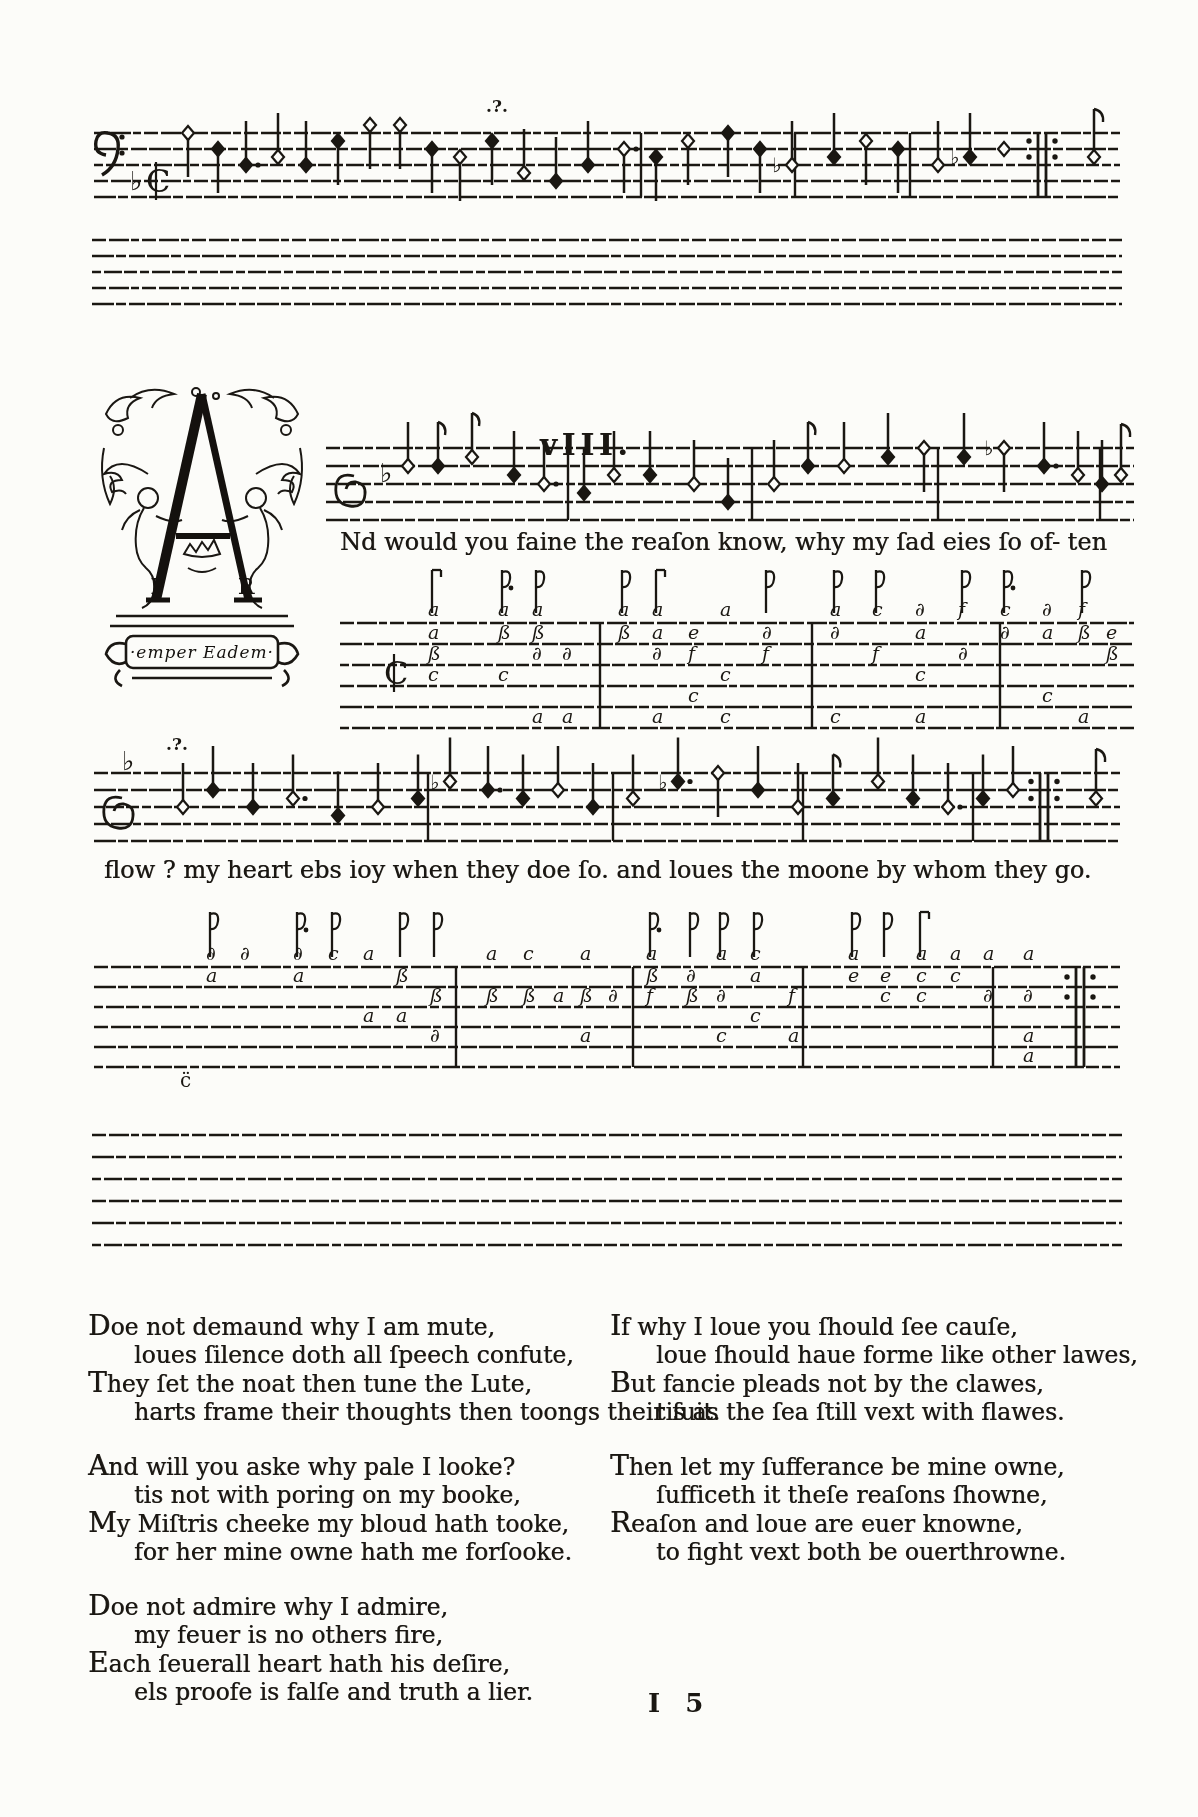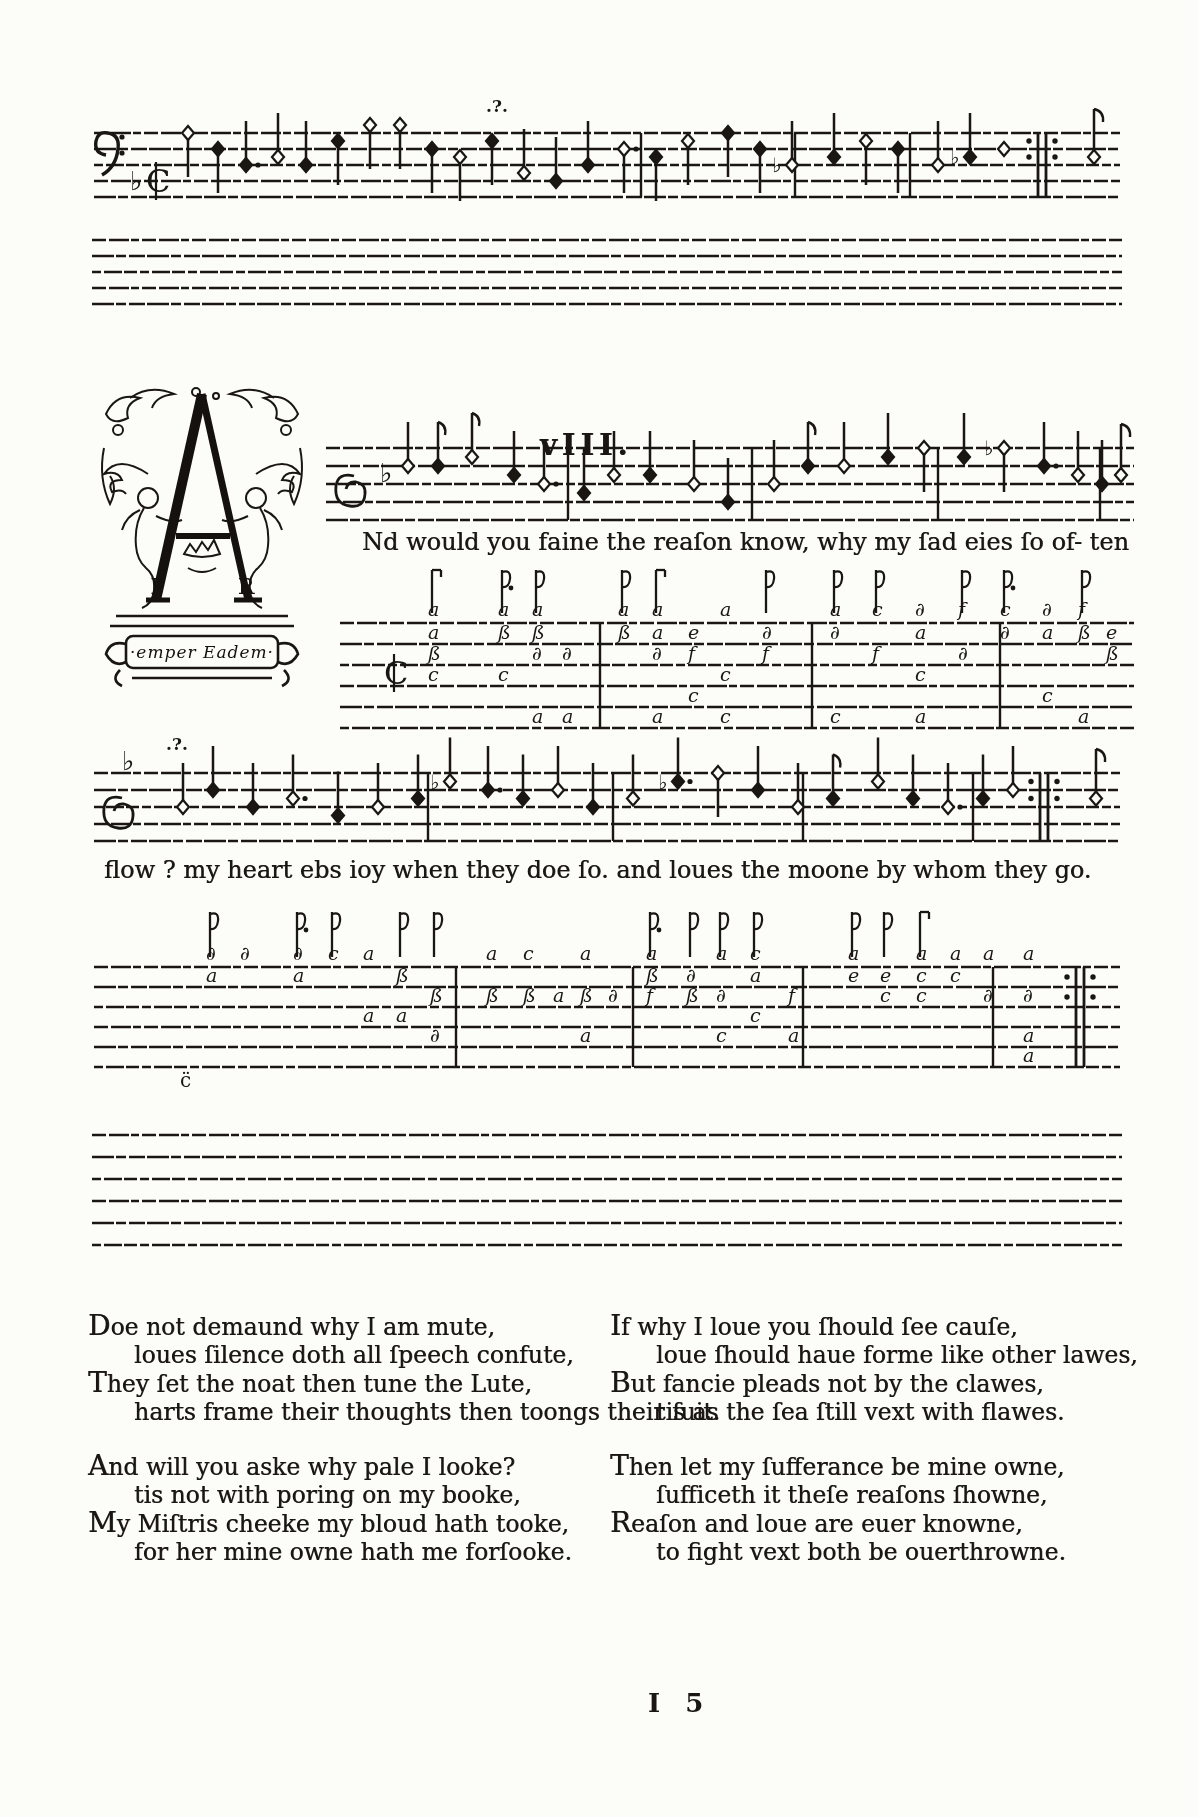--- a/index.html
+++ b/index.html
@@ -21,21 +21,21 @@
   .heading {
     position:absolute; left:540px; top:388px; width:160px;
     font-size:29px; letter-spacing:5px; font-weight:bold;
     text-shadow:0.5px 0.4px 0 rgba(22,18,14,0.8);
     margin-top:40px;
   }
   .lyric {
     position:absolute; font-size:24px; white-space:nowrap;
     text-shadow:0.5px 0.4px 0 rgba(22,18,14,0.75);
   }
-  .lyric1 { left:362px; top:528px; }
+  .lyric1 { left:340px; top:528px; }
   .lyric2 { left:104px; top:856px; }
 
   .tailmark { position:absolute; left:180px; top:1068px; font-size:20px; }
 
   .poem { position:absolute; top:1312px; }
   .poemL { left:88px;  }
   .poemR { left:610px; }
   .stanza { margin-bottom:26px; }
   .vl {
     font-size:23.5px; line-height:28px; white-space:nowrap;
@@ -540,20 +540,26 @@
       <div class="vl ind">loues ſilence doth all ſpeech confute,</div>
       <div class="vl">They ſet the noat then tune the Lute,</div>
       <div class="vl ind">harts frame their thoughts then toongs their ſuit.</div>
     </div>
     <div class="stanza">
       <div class="vl">And will you aske why pale I looke?</div>
       <div class="vl ind">tis not with poring on my booke,</div>
       <div class="vl">My Miſtris cheeke my bloud hath tooke,</div>
       <div class="vl ind">for her mine owne hath me forſooke.</div>
     </div>
+    <div class="stanza">
+      <div class="vl">Doe not admire why I admire,</div>
+      <div class="vl ind">my feuer is no others fire,</div>
+      <div class="vl">Each ſeuerall heart hath his deſire,</div>
+      <div class="vl ind">els proofe is falſe and truth a lier.</div>
+    </div>
   </div>
 
   <div class="poem poemR">
     <div class="stanza">
       <div class="vl">If why I loue you ſhould ſee cauſe,</div>
       <div class="vl ind">loue ſhould haue forme like other lawes,</div>
       <div class="vl">But fancie pleads not by the clawes,</div>
       <div class="vl ind">tis as the ſea ſtill vext with flawes.</div>
     </div>
     <div class="stanza">

